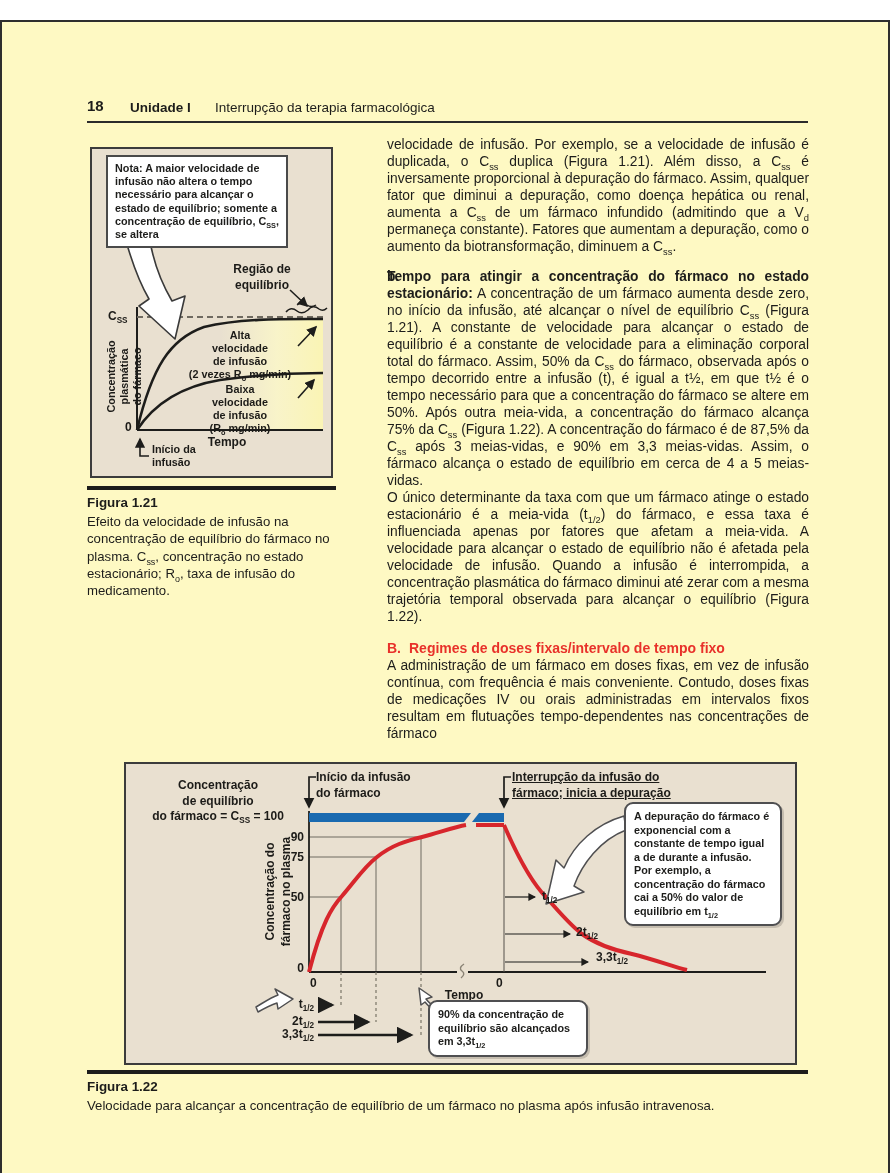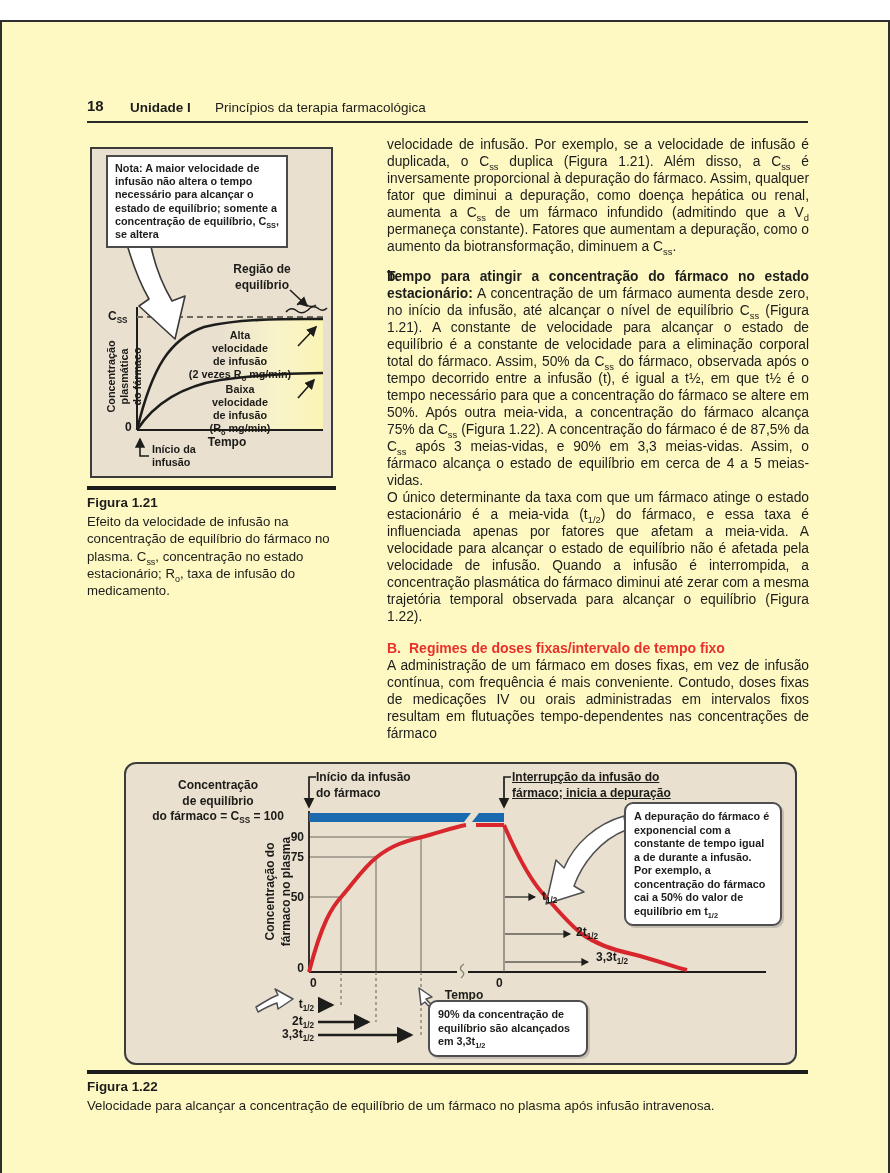--- a/index.html
+++ b/index.html
@@ -21,21 +21,21 @@
   .marker{position:absolute;left:0;top:0;font-weight:bold;}
   .lead{font-weight:bold;}
   .mt{margin-top:13px;}
   .secB{position:relative;margin-top:15px;color:#e8312a;font-weight:bold;font-size:14px;}
   .secB .marker{color:#e8312a;}
   .secB .sectitle{margin-left:22px;display:block;text-align:left;}
   .pB{margin-top:9px;}
   
   .figbox{background:#e9e0d0;border:2px solid #3c3c3c;box-sizing:border-box;}
   .fig121{left:88px;top:125px;width:243px;height:331px;}
-  .fig122{left:122px;top:740px;width:673px;height:303px;border-radius:12px;}
+  .fig122{left:122px;top:740px;width:673px;height:303px;border-radius:0;}
   .figbox svg{position:absolute;left:0;top:0;}
   .flabel{position:absolute;font-weight:bold;color:#1c1b18;white-space:pre-line;}
   .f11{font-size:10.8px;line-height:13px;}
   .f12{font-size:12px;line-height:15.5px;}
   .center{text-align:center;}
   .right{text-align:right;}
   .notebox{position:absolute;left:14px;top:6px;width:164px;background:#fff;
            border:2px solid #4a4a4a;border-radius:0;padding:5px 7px;
            font-size:10.8px;line-height:13.2px;font-weight:bold;}
   .callout{position:absolute;background:#fff;border:2px solid #4f4f51;border-radius:9px;
@@ -50,21 +50,21 @@
   .cap121{left:85px;top:464px;width:249px;}
   .cap122{left:85px;top:1048px;width:721px;}
 </style>
 </head>
 <body>
 
 <div class="page">
 
   <div class="abs pagenum">18</div>
   <div class="abs unit">Unidade I</div>
-  <div class="abs booktitle">Princípios da terapia farmacológica</div>
+  <div class="abs booktitle">Interrupção da terapia farmacológica</div>
   <div class="abs headrule"></div>
 
   <div class="abs figbox fig121">
     <svg width="239" height="327" viewBox="0 0 239 327">
       <defs>
         <marker id="ah" viewBox="0 0 10 10" refX="8.5" refY="5" markerWidth="6.5" markerHeight="6.5" orient="auto-start-reverse">
           <path d="M0,0 L10,5 L0,10 Z" fill="#1d1d1b"></path>
         </marker>
         <linearGradient id="yg" x1="0" y1="0" x2="1" y2="0">
           <stop offset="0" stop-color="#fbf7c8" stop-opacity="0"></stop>

